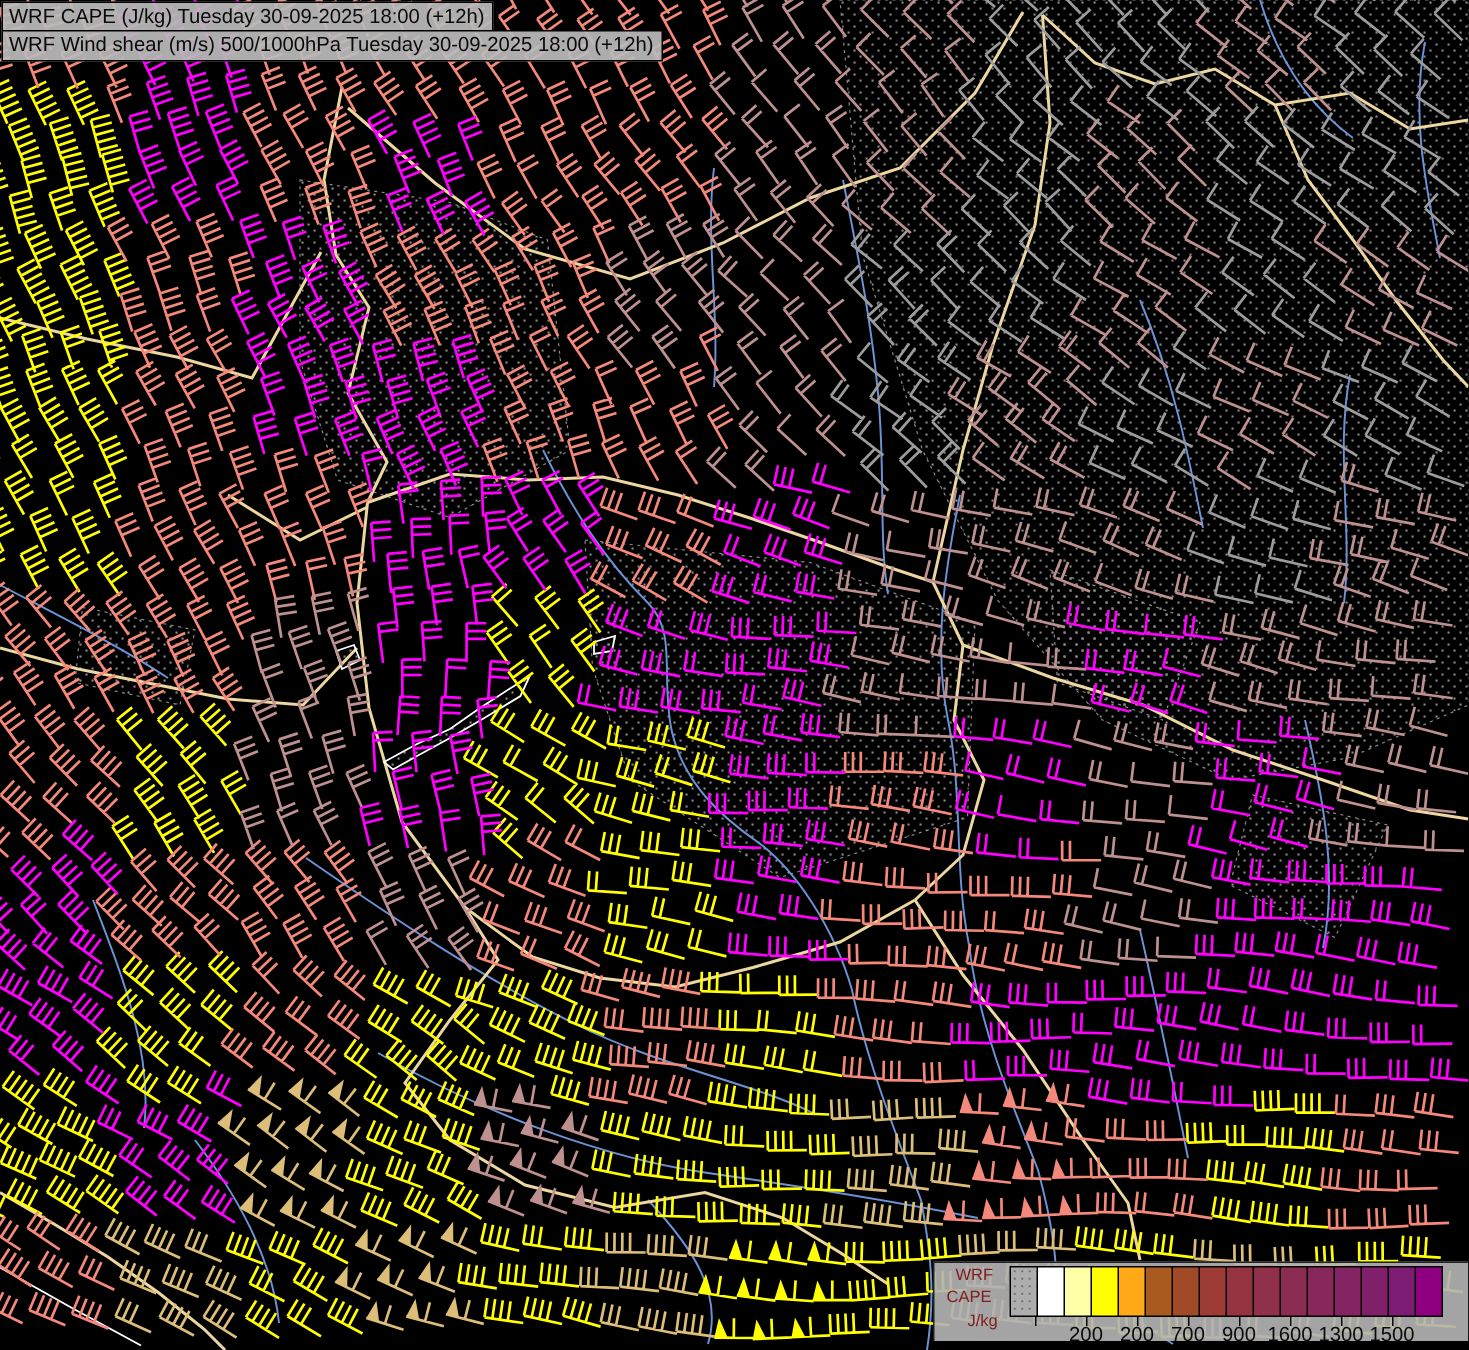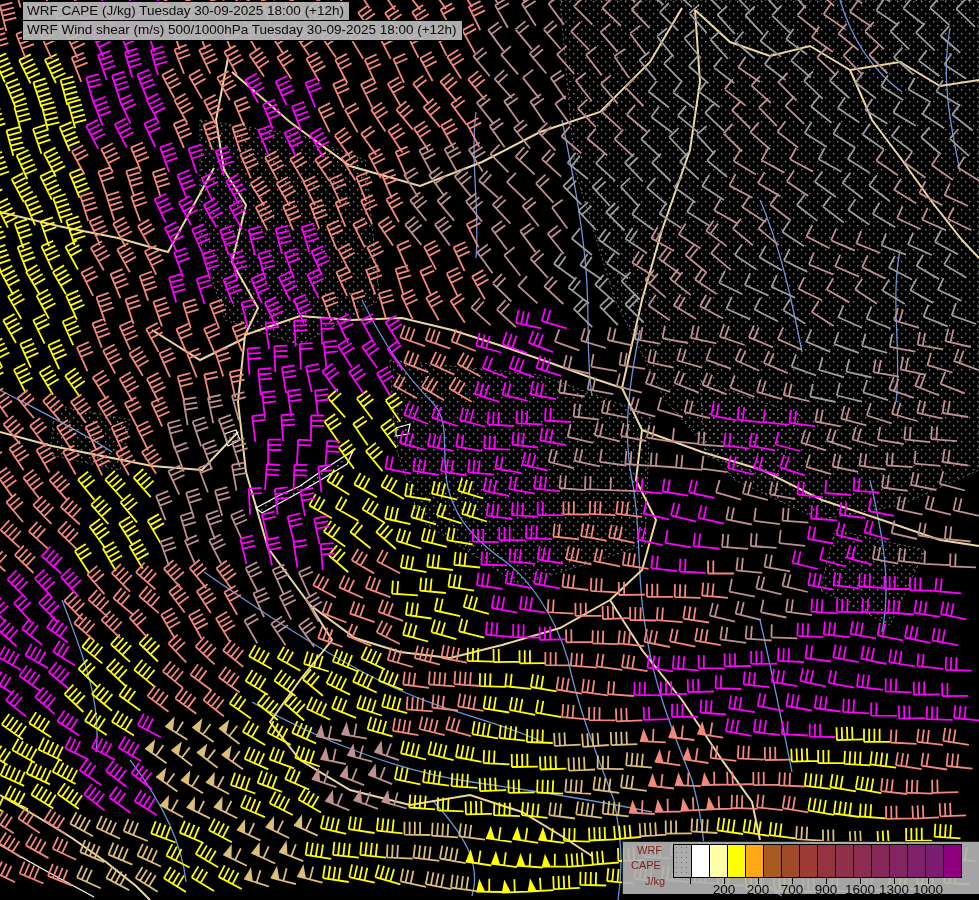--- a/index.html
+++ b/index.html
@@ -1,20 +1,20 @@
 <!DOCTYPE html>
 <html><head>
 <meta charset="utf-8">
 <style>
   html,body{margin:0;padding:0;background:#000;}
   #screen{position:relative;width:979px;height:900px;background:#000;overflow:hidden;
           font-family:"Liberation Sans",sans-serif;}
   #mapsvg{position:absolute;left:0;top:0;}
   .titlebox{position:absolute;background:rgba(186,186,186,0.93);border:1px solid #000;
-            color:#0a0a0a;font-size:13.5px;line-height:16px;padding:1px 5px 2px 4px;white-space:nowrap;margin-left:21px;}
+            color:#0a0a0a;font-size:13.5px;line-height:16px;padding:1px 5px 2px 4px;white-space:nowrap;}
   #title1{left:1px;top:1px;}
   #title2{left:1px;top:20px;}
   #legend{position:absolute;left:622px;top:841px;width:356px;height:52px;
           background:rgba(178,178,178,0.92);border-top:1px solid #222;border-left:1px solid #222;}
   #legend .lbl{position:absolute;color:#7f1d1d;font-size:11px;}
   #lg-model{left:14px;top:2px;}
   #lg-var{left:8px;top:17px;}
   #lg-units{left:22px;top:33px;}
   #swatches{position:absolute;left:50px;top:2px;height:34px;display:flex;}
   .sw{width:17px;height:32px;border:1px solid #000;border-left-width:0;}
@@ -138,17 +138,17 @@
         <div class="ticklbl" style="left: 113px;">200</div>
         <div class="tick" style="left: 169px;"></div>
         <div class="ticklbl" style="left: 147px;">700</div>
         <div class="tick" style="left: 203px;"></div>
         <div class="ticklbl" style="left: 181px;">900</div>
         <div class="tick" style="left: 237px;"></div>
         <div class="ticklbl" style="left: 215px;">1600</div>
         <div class="tick" style="left: 271px;"></div>
         <div class="ticklbl" style="left: 249px;">1300</div>
         <div class="tick" style="left: 305px;"></div>
-        <div class="ticklbl" style="left: 283px;">1000</div>
+        <div class="ticklbl" style="left: 283px;">1500</div>
       </div>
   </div>
 
 </div>
 
 </body></html>

